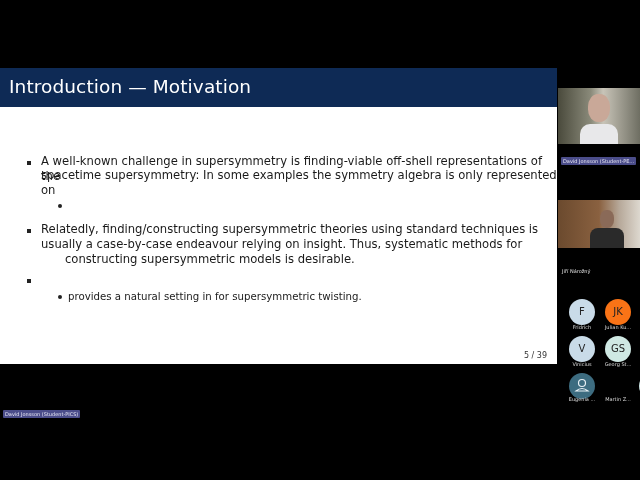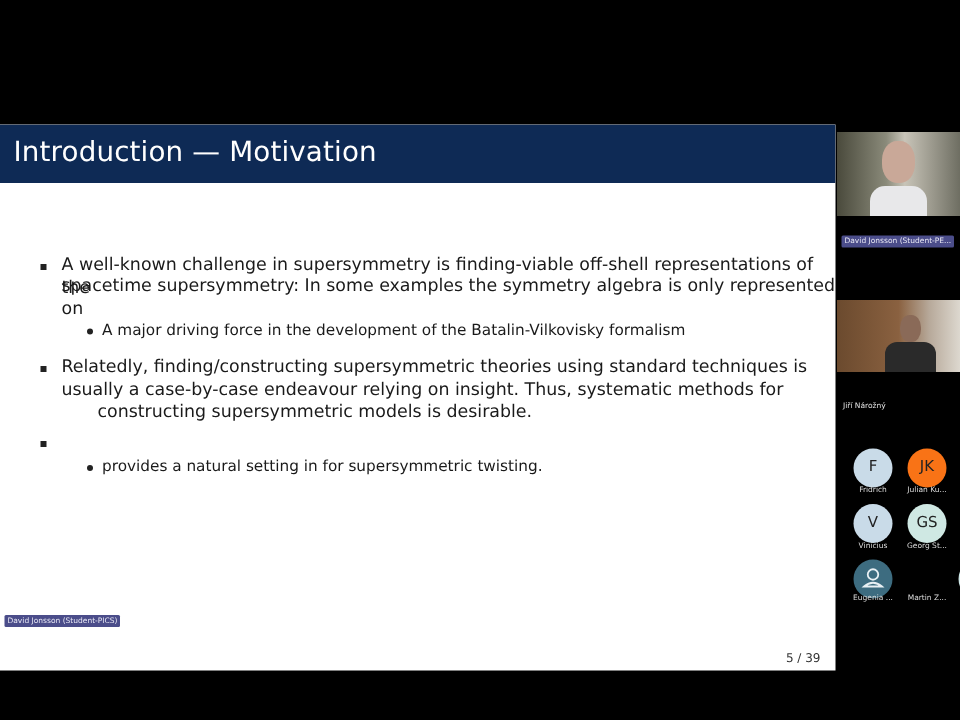--- a/index.html
+++ b/index.html
@@ -1,17 +1,17 @@
 <!DOCTYPE html>
 <html><head>
 <meta charset="utf-8">
 <style>
   html, body { margin:0; padding:0; }
   body { width:640px; height:480px; background:#000; position:relative; overflow:hidden; font-family:"DejaVu Sans", sans-serif; }
-  .slide { position:absolute; left:0; top:83px; width:557px; height:364px; background:#fff; overflow:hidden; }
+  .slide { position:absolute; left:0; top:68px; width:557px; height:296px; background:#fff; overflow:hidden; }
   .slide-header { position:absolute; left:0; top:0; width:557px; height:39px; background:#0e2a55; }
   .slide-title { position:absolute; left:9px; top:8px; color:#fff; font-size:18.5px; letter-spacing:0.1px; font-family:"DejaVu Sans", sans-serif; }
   .item { position:absolute; font-size:11.6px; color:#1a1a1a; line-height:14.7px; font-family:"DejaVu Sans", sans-serif; }
   .bullet-sq { position:absolute; width:4px; height:4px; background:#222; }
   .bullet-dot { position:absolute; width:4px; height:4px; border-radius:50%; background:#222; }
   .sub { font-size:10.2px; line-height:13px; }
   .page-num { position:absolute; right:10px; bottom:4px; font-size:8px; color:#333;margin-top:43px; }
   .tile { position:absolute; background:#111; }
   .name-tag { position:absolute; background:#4b4d8a; color:#e8e8f5; font-size:5px; padding:1px 2px; white-space:nowrap; border-radius:1px; }
   .name-plain { position:absolute; color:#e0e0e0; font-size:5px; white-space:nowrap; }
@@ -23,21 +23,20 @@
 
 <div class="slide">
   <div class="slide-header">
     <div class="slide-title">Introduction — Motivation</div>
   </div>
 
   <div class="bullet-sq" style="left:27px;top:93px;"></div>
   <div class="item" style="left:41px;top:86px;">A well-known challenge in supersymmetry is finding-viable off-shell representations of the</div>
   <div class="item" style="left:41px;top:100px;">spacetime supersymmetry: In some examples the symmetry algebra is only represented on</div>
   <div class="bullet-dot" style="left:58px;top:136px;"></div>
-  <div class="item sub" style="left:68px;top:131px;">A major driving force in the development of the Batalin-Vilkovisky formalism</div>
 
   <div class="bullet-sq" style="left:27px;top:161px;"></div>
   <div class="item" style="left:41px;top:154px;">Relatedly, finding/constructing supersymmetric theories using standard techniques is</div>
   <div class="item" style="left:41px;top:169px;">usually a case-by-case endeavour relying on insight. Thus, systematic methods for</div>
   <div class="item" style="left:41px;top:184px;margin-left:24px;">constructing supersymmetric models is desirable.</div>
 
   <div class="bullet-sq" style="left:27px;top:211px;"></div>
   <div class="bullet-dot" style="left:58px;top:227px;"></div>
   <div class="item sub" style="left:68px;top:222px;">provides a natural setting in for supersymmetric twisting.</div>
 

